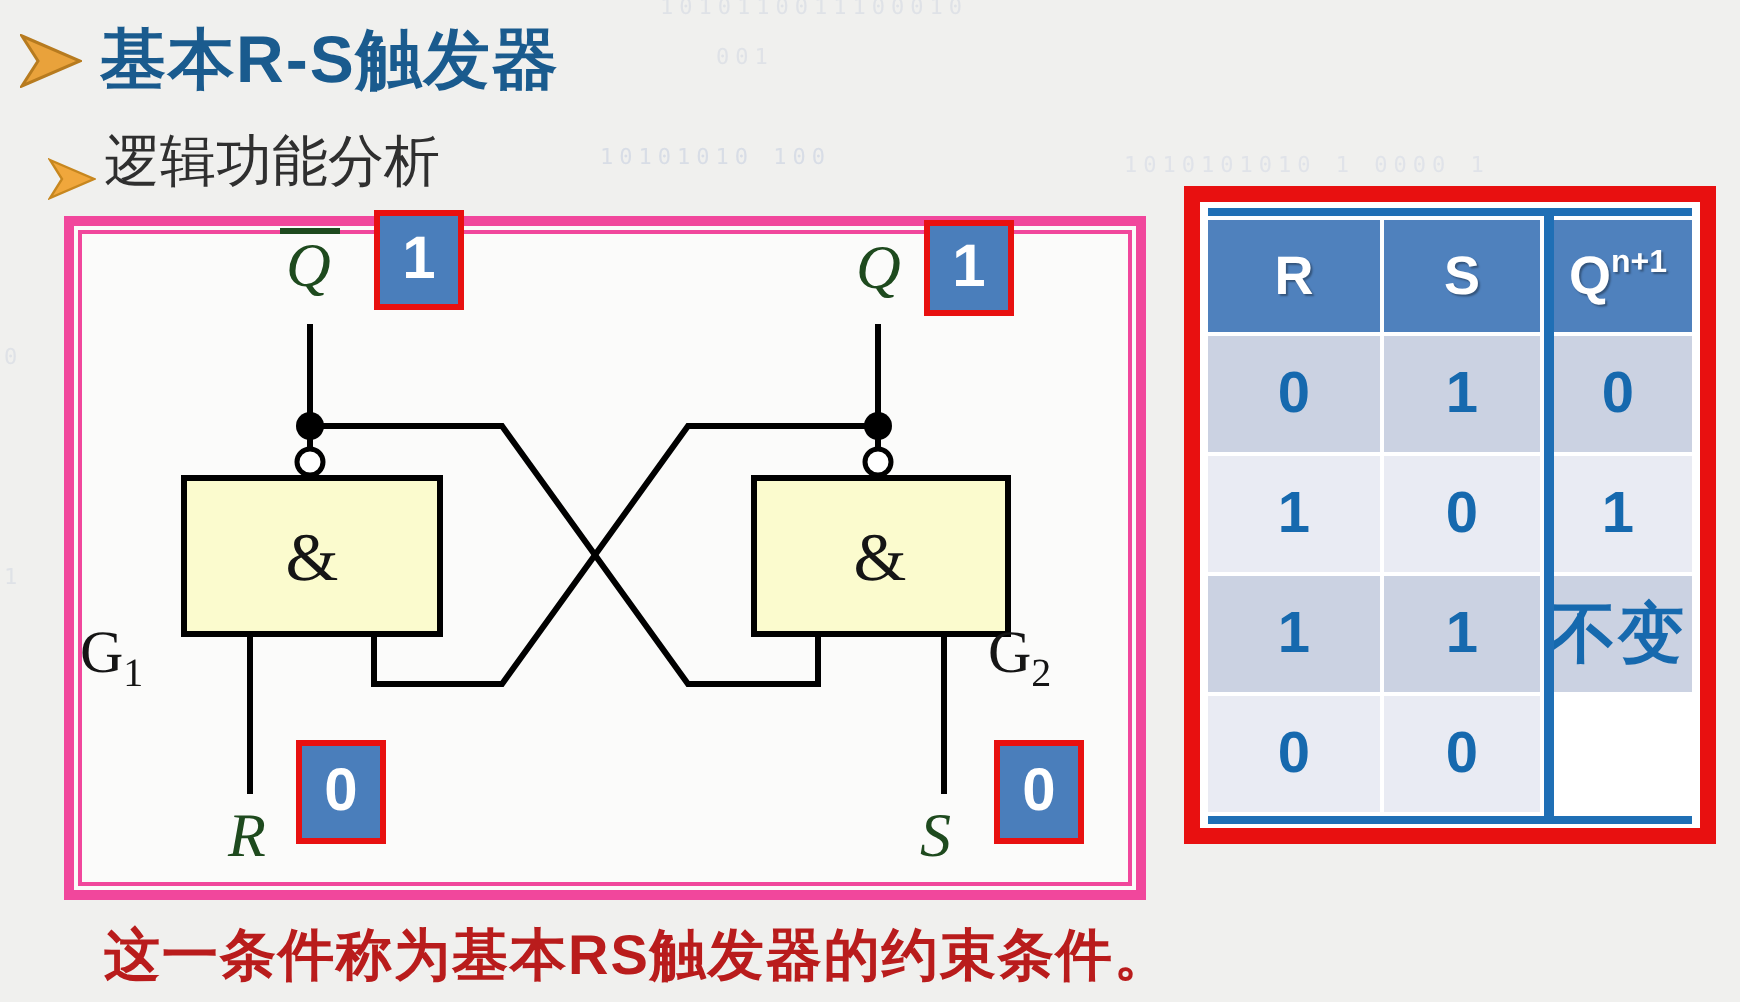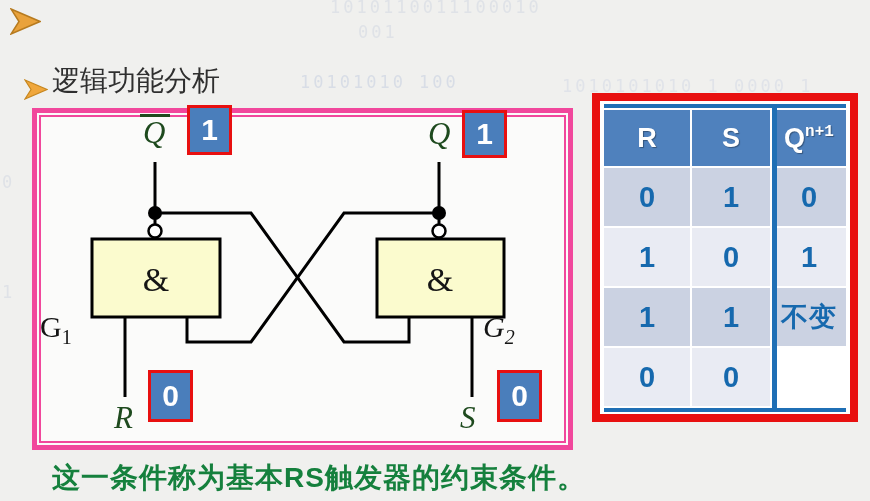--- a/index.html
+++ b/index.html
@@ -5,21 +5,21 @@
   * { margin:0; padding:0; box-sizing:border-box; }
   html,body { background:#e8e8e6; }
   .slide {
     position:relative; width:870px; height:501px;
     background:#F0F0EE; overflow:hidden;
     font-family:"Liberation Sans", sans-serif;
   }
   
   .decor {
     position:absolute; color:#dfe2e7; font-family:"DejaVu Sans Mono", monospace;
-    font-size:17px; letter-spacing:3px; white-space:nowrap; user-select:none;
+    font-size:11px; letter-spacing:3px; white-space:nowrap; user-select:none;
   }
   
   .title-row { position:absolute; left:10px; top:8px; display:flex; align-items:center; gap:9px; }
   .page-title { font-size:33px; font-weight:bold; color:#1A5B8E; letter-spacing:1px; }
   .subtitle-row { position:absolute; left:24px; top:62px; display:flex; align-items:flex-end; gap:4px; }
   .subtitle { font-size:28px; color:#2F2F2F; }
   
   .circuit-box {
     position:absolute; left:32px; top:108px; width:541px; height:342px;
     background:#FBFBFA; border:5px solid #F1479C;
@@ -60,53 +60,54 @@
   .tt-row { display:flex; gap:2px; margin-bottom:2px; }
   .tt-cell {
     display:flex; align-items:center; justify-content:center;
     font-weight:bold;
   }
   .c1 { width:86px; } .c2 { width:78px; } .c3 { width:74px; }
   .tt-head .tt-cell {
     height:56px; background:#4F81BD; color:#ffffff; font-size:27px;
     text-shadow:1px 1px 1px rgba(0,0,0,0.35);
   }
-  .tt-head sup { font-size:16px; margin-top:-12px;font-family:Liberation Mono, monospace; }
+  .tt-head sup { font-size:16px; margin-top:-12px; }
   .tt-data .tt-cell { height:58px; color:#1669AE; font-size:29px; }
   .tt-data.dark .tt-cell { background:#CBD2E2; }
   .tt-data.light .tt-cell { background:#E9EBF3; }
-  .tt-cell.cn { font-size:27px; letter-spacing:1px; }
+  .tt-cell.cn { font-size:33px; letter-spacing:1px; }
   .tt-divider {
     position:absolute; left:172px; top:3px; width:5px; height:308px;
     background:#1F6FB5; z-index:3;
   }
   
   .caption {
     position:absolute; left:52px; top:459px;
-    font-size:28px; font-weight:bold; color:#15803d; letter-spacing:1px;
+    font-size:28px; font-weight:bold; color:#b91c1c; letter-spacing:1px;
   }
 </style>
 </head>
 <body>
 
 <div class="slide">
 
   <div class="decor" style="left:330px; top:-3px;">1010110011100010</div>
   <div class="decor" style="left:358px; top:22px;">001</div>
   <div class="decor" style="left:300px; top:72px; color:#d8dde6;">10101010 100</div>
   <div class="decor" style="left:562px; top:76px; color:#e0e3e9;">1010101010 1 0000 1</div>
   <div class="decor" style="left:2px; top:172px;">0</div>
   <div class="decor" style="left:2px; top:282px;">1</div>
 
   <div class="title-row">
     <span style="display:inline-flex;">
       <svg width="31" height="27" viewBox="0 0 31 27">
         <polygon points="1,1 30,13.5 1,26 9,13.5" fill="#E9A23B" stroke="#B77B1F" stroke-width="1.5"></polygon>
       </svg>
     </span>
+    <span class="page-title">基本R-S触发器</span>
   </div>
 
   <div class="subtitle-row">
     <span style="display:inline-flex;">
       <svg width="24" height="21" viewBox="0 0 24 21">
         <polygon points="1,1 23,10.5 1,20 7,10.5" fill="#F0A73C" stroke="#C7871F" stroke-width="1.2"></polygon>
       </svg>
     </span>
     <span class="subtitle">逻辑功能分析</span>
   </div>
@@ -137,21 +138,21 @@
   </svg>
 
   <div class="lbl" style="left:140px; top:114px;">
     <span class="overline-wrap"><span>Q</span></span>
   </div>
   <div class="lbl" style="left:428px; top:118px;">Q</div>
   <div class="lbl" style="left:114px; top:402px;">R</div>
   <div class="lbl" style="left:460px; top:402px;">S</div>
 
   <div class="gate-lbl" style="left:40px; top:265px;"><span>G</span><sub>1</sub></div>
-  <div class="gate-lbl" style="left:483px; top:265px;font-style:italic;"><span>G</span><sub>2</sub></div>
+  <div class="gate-lbl" style="left:494px; top:265px;"><span>G</span><sub>2</sub></div>
   <div class="amp" style="left:139px; top:261px;">&amp;</div>
   <div class="amp" style="left:423px; top:261px;">&amp;</div>
 
   <div class="badge" style="left:187px; top:105px;">1</div>
   <div class="badge" style="left:462px; top:110px; height:48px;">1</div>
   <div class="badge" style="left:148px; top:370px; height:52px;">0</div>
   <div class="badge" style="left:497px; top:370px; height:52px;">0</div>
 
   <div class="truth-table">
     <div class="tt-bar"></div>

